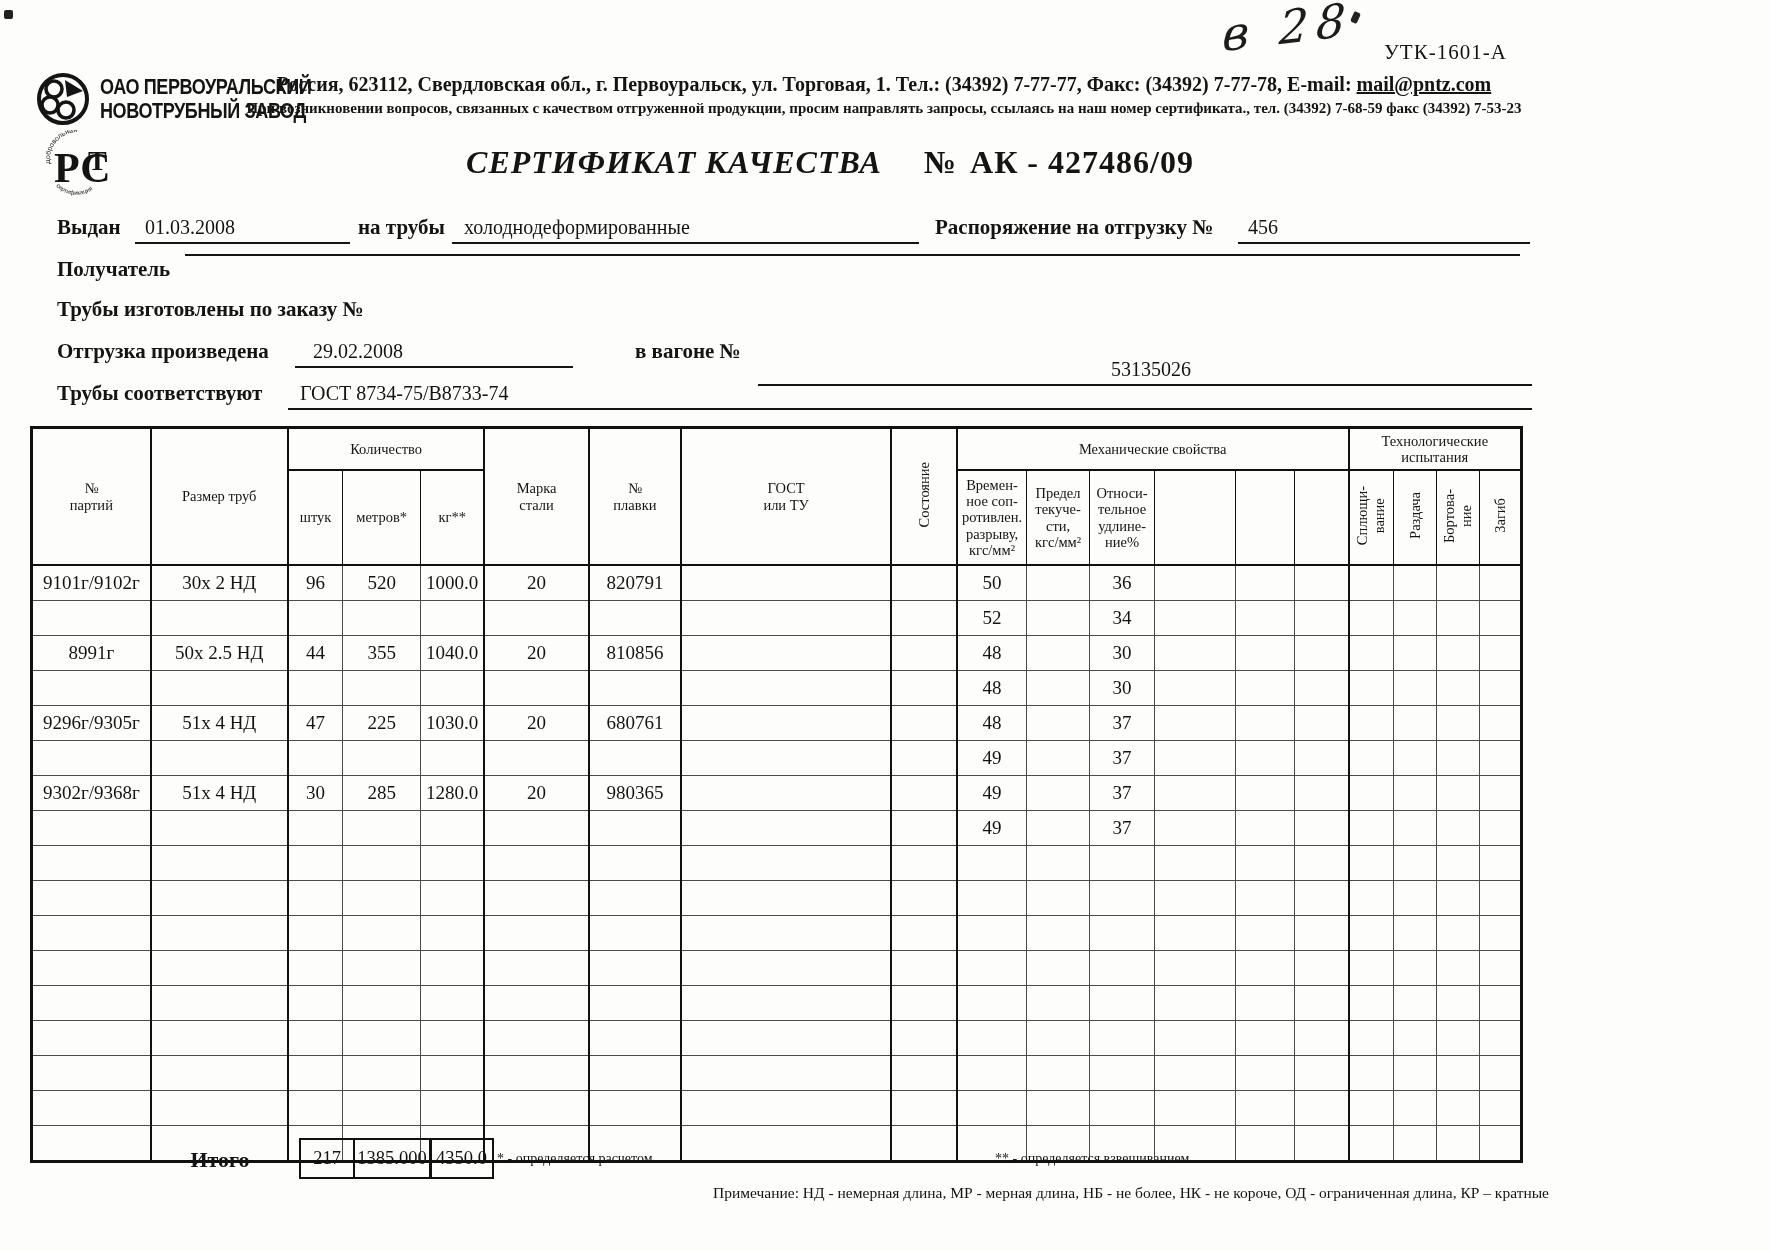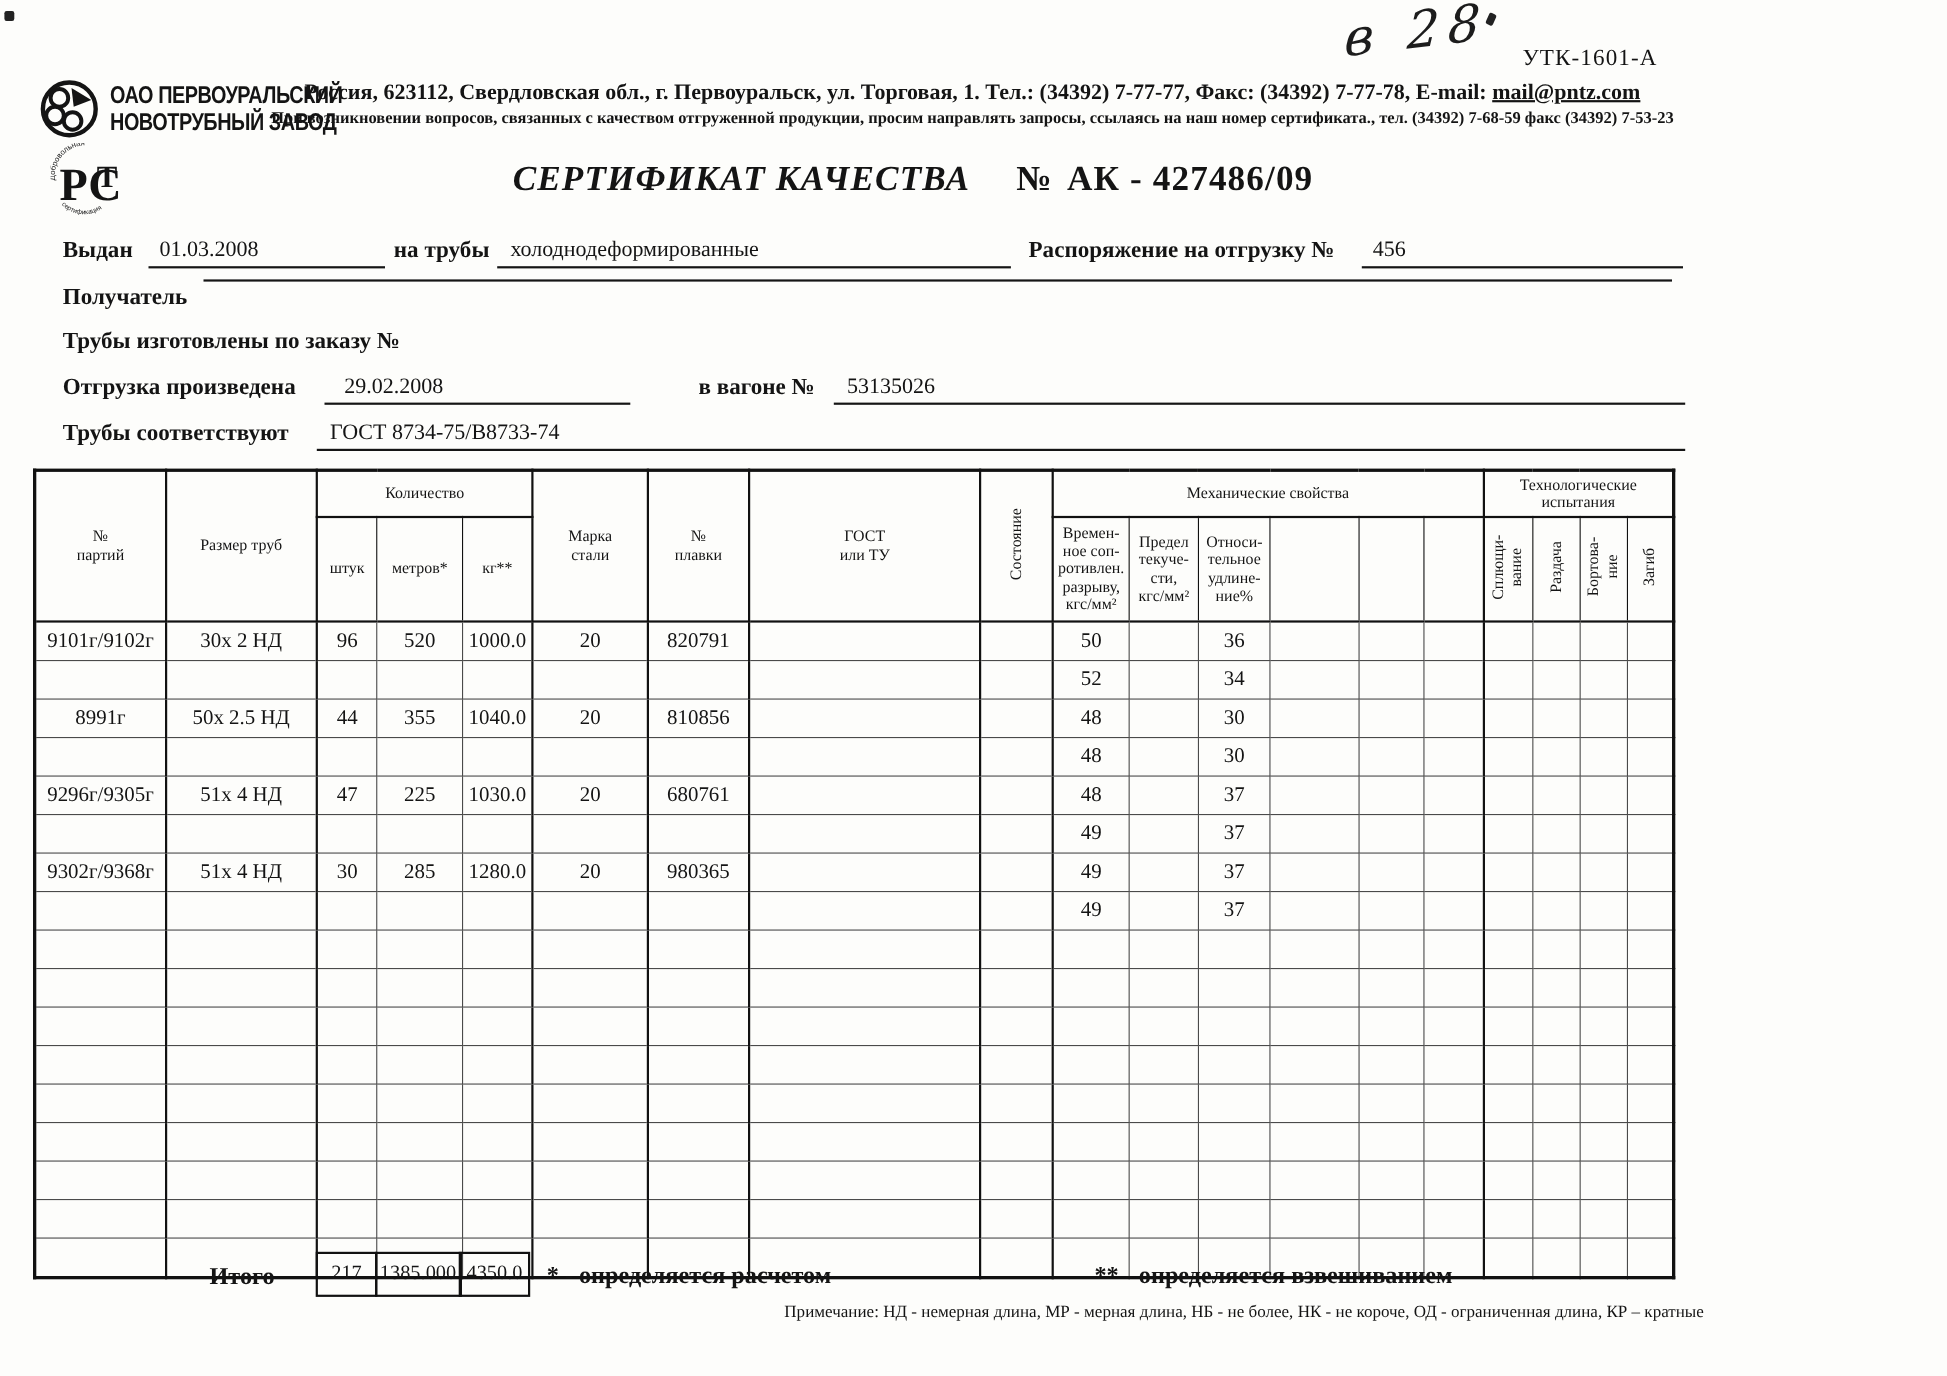--- a/index.html
+++ b/index.html
@@ -46,22 +46,22 @@
   table.q td{height:34px;text-align:center;vertical-align:middle;font-size:19px;
              border:1px solid #4a4a4a;overflow:hidden;white-space:nowrap;padding:0 1px;}
   table.q td:nth-child(1),table.q td:nth-child(2),table.q td:nth-child(5),
   table.q td:nth-child(6),table.q td:nth-child(7),table.q td:nth-child(8),
   table.q td:nth-child(9),table.q td:nth-child(15){border-right:2px solid #111;}
   
   .totlabel{left:150px;top:1140px;width:140px;text-align:center;font-weight:bold;font-size:22px;line-height:40px;}
   .totboxes{left:287px;top:1138px;display:flex;}
   .totcell{border:2.5px solid #111;height:37px;line-height:37px;text-align:center;
            font-size:18.5px;margin-left:-2.5px;}
-  .totcell:first-child{margin-left:0;}
-  .fn{font-weight:bold;font-size:22px;line-height:30px;white-space:nowrap;}
+  .totcell:first-child{margin-left:12px;}
+  .fn{font-weight:normal;font-size:14px;line-height:30px;white-space:nowrap;}
   .noteline{left:713px;top:1184px;font-size:15.5px;white-space:nowrap;}
 </style>
 </head>
 <body>
 
 <div class="page">
 
   <div class="abs speck" style="left:4px;top:10px;"></div>
   <div class="abs speck" style="left:1352px;top:12px;width:7px;height:11px;transform:rotate(24deg);"></div>
 
@@ -116,21 +116,21 @@
   <span class="abs fval" style="left:1238px;top:212px;width:282px;padding-left:10px;">456</span>
 
   <span class="abs flabel" style="left:57px;top:254px;">Получатель</span>
   <span class="abs fval" style="left:185px;top:254px;width:1335px;"></span>
 
   <span class="abs flabel" style="left:57px;top:294px;">Трубы изготовлены по заказу №</span>
 
   <span class="abs flabel" style="left:57px;top:336px;">Отгрузка произведена</span>
   <span class="abs fval" style="left:295px;top:336px;width:260px;padding-left:18px;">29.02.2008</span>
   <span class="abs flabel" style="left:635px;top:336px;">в вагоне №</span>
-  <span class="abs fval" style="left:758px;top:336px;width:762px;padding-left:12px;">53135026</span>
+  <span class="abs fval" style="left:758px;top:354px;width:762px;padding-left:12px;text-align:center;">53135026</span>
 
   <span class="abs flabel" style="left:57px;top:378px;">Трубы соответствуют</span>
   <span class="abs fval" style="left:288px;top:378px;width:1232px;padding-left:12px;">ГОСТ 8734-75/В8733-74</span>
 
   <div class="abs tablewrap">
     <table class="q">
       <colgroup>
         <col style="width:8.0%">
           <col style="width:9.2%">
           <col style="width:3.7%">

